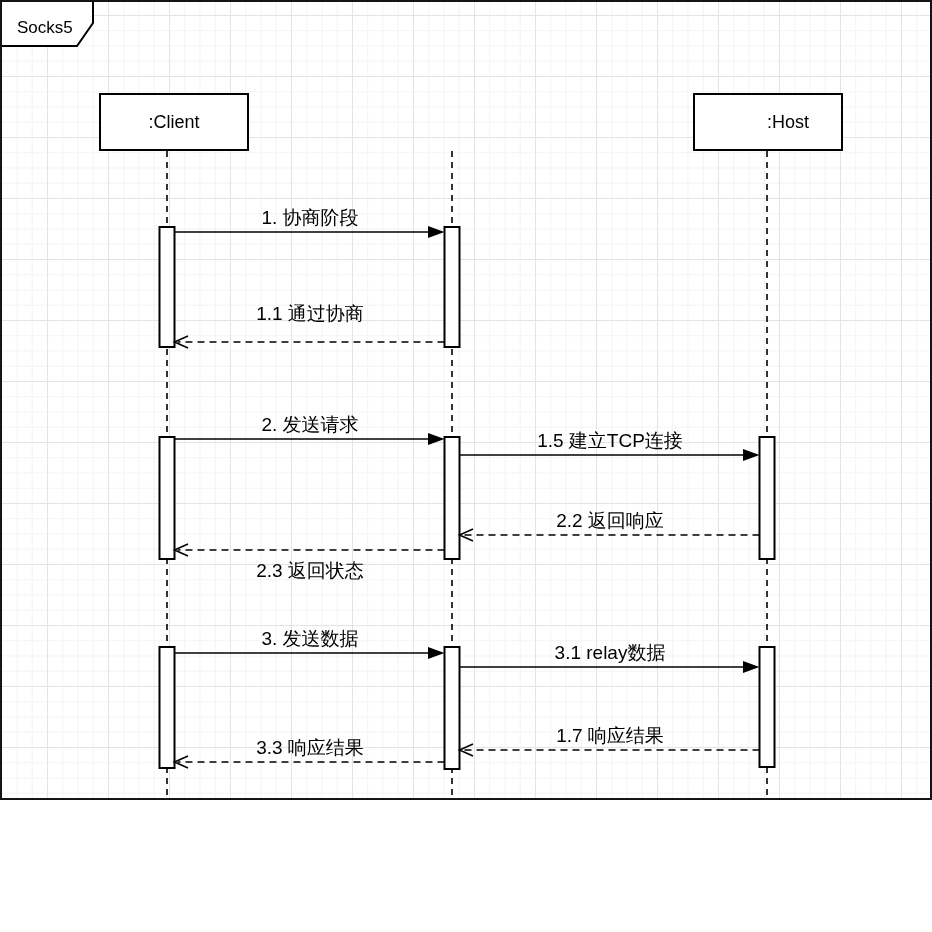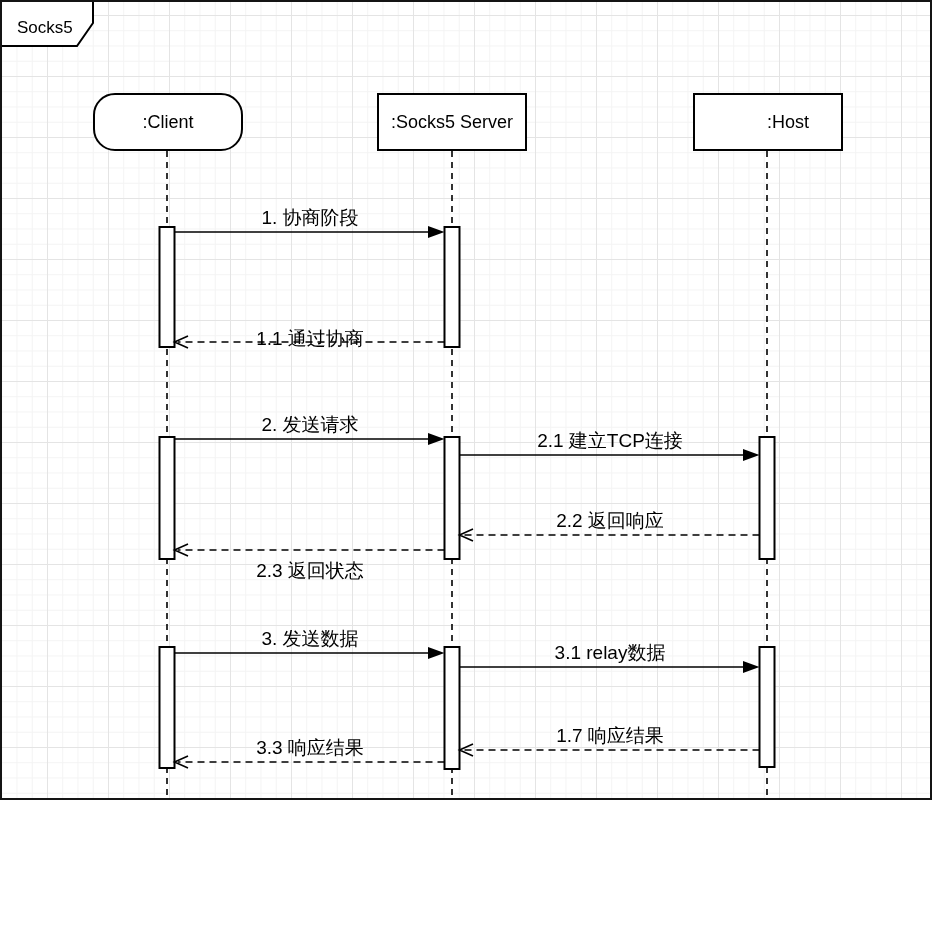--- a/index.html
+++ b/index.html
@@ -65,25 +65,22 @@
 </head>
 <body>
 
 <div id="frame">
 
   <svg id="frame-label-svg" width="110" height="52">
     <path d="M1,1 H93 V23 L77,46 H1 Z" fill="#ffffff" stroke="#000000" stroke-width="2"></path>
     <text x="17" y="33" font-size="17" fill="#000000">Socks5</text>
   </svg>
 
-  <div class="pbox" style="left:91px;border-radius:22px;">
+  <div class="pbox" style="left:97px;">
     <span>:Client</span>
-  </div>
-  <div class="pbox" style="left:375px;">
-    <span>:Socks5 Server</span>
   </div>
   <div class="pbox" style="left:691px;padding-left:40px;">
     <span>:Host</span>
   </div>
 
   <svg id="seq-layer" width="932" height="932">
 
     <line x1="165" y1="149" x2="165" y2="820" stroke="#000000" stroke-width="1.6" stroke-dasharray="6,5"></line>
     <line x1="450" y1="149" x2="450" y2="820" stroke="#000000" stroke-width="1.6" stroke-dasharray="6,5"></line>
     <line x1="765" y1="149" x2="765" y2="820" stroke="#000000" stroke-width="1.6" stroke-dasharray="6,5"></line>
@@ -144,23 +141,23 @@
       <polyline points="471,742 457.5,748 471,754" fill="none" stroke="#000000" stroke-width="1.6"></polyline>
     </g>
 
     <g>
       <line x1="442.5" y1="760" x2="176" y2="760" stroke="#000000" stroke-width="1.6" stroke-dasharray="7,5"></line>
       <polyline points="186,754 172.5,760 186,766" fill="none" stroke="#000000" stroke-width="1.6"></polyline>
     </g>
   </svg>
 
   <div class="msg-label" style="left:308px; top:207px;">1. 协商阶段</div>
-  <div class="msg-label" style="left:308px; top:328px;">1.1 通过协商</div>
+  <div class="msg-label" style="left:308px; top:303px;">1.1 通过协商</div>
   <div class="msg-label" style="left:308px; top:414px;">2. 发送请求</div>
-  <div class="msg-label" style="left:608px; top:430px;">2.1 建立TCP连接</div>
+  <div class="msg-label" style="left:608px; top:430px;">1.5 建立TCP连接</div>
   <div class="msg-label" style="left:608px; top:510px;">2.2 返回响应</div>
   <div class="msg-label" style="left:308px; top:525px;margin-top:35px;">2.3 返回状态</div>
   <div class="msg-label" style="left:308px; top:628px;">3. 发送数据</div>
   <div class="msg-label" style="left:608px; top:642px;">3.1 relay数据</div>
   <div class="msg-label" style="left:608px; top:725px;">1.7 响应结果</div>
   <div class="msg-label" style="left:308px; top:737px;">3.3 响应结果</div>
 
 </div>
 
 </body></html>

